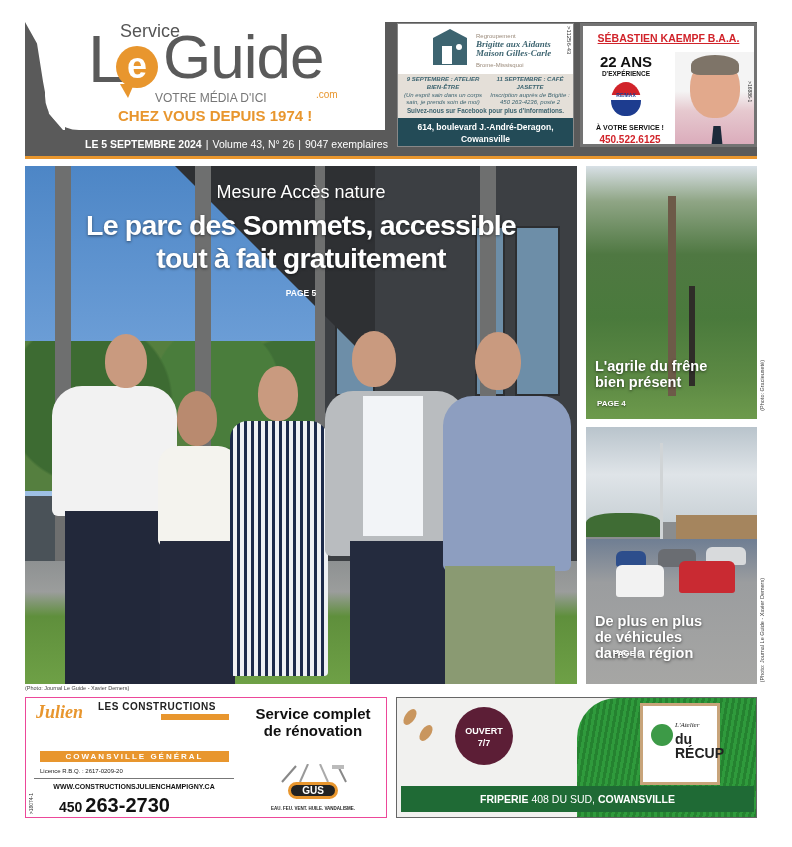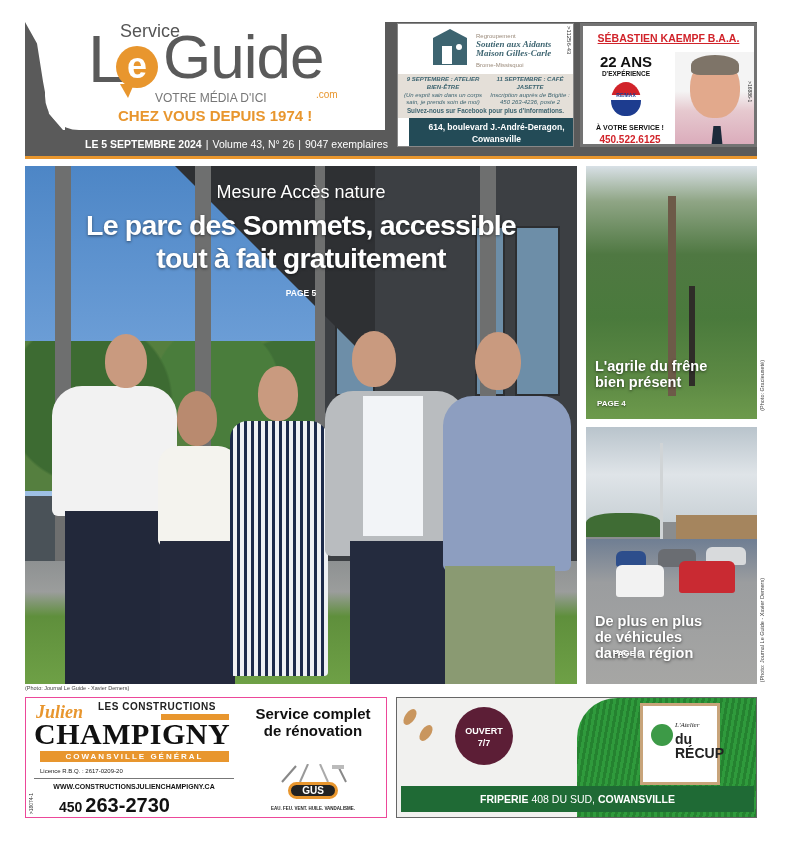--- a/index.html
+++ b/index.html
@@ -60,21 +60,21 @@
   .aid-org-region { position: absolute; left: 78px; top: 38px; font-size: 6px; color: #9a8a7a; }
   .aid-id { position: absolute; right: 1px; top: 2px; writing-mode: vertical-rl; font-size: 6px; color: #333; }
   .aid-events {
     position: absolute; left: 0; top: 50px; width: 100%; height: 44px; background: #e4dfd8;
   }
   .aid-ev { position: absolute; top: 2px; width: 84px; font-size: 6px; line-height: 1.3; text-align: center; color: #3d6470; font-style: italic; }
   .aid-ev b { color: #3d6470; display: block; font-style: italic; }
   .aid-ev1 { left: 3px; } .aid-ev2 { left: 90px; }
   .aid-facebook { position: absolute; left: 0; top: 83px; width: 100%; text-align: center; font-size: 6.3px; color: #3d6470; font-weight: bold; }
   .aid-footer {
-    position: absolute; left: 11px; top: 94px; width: 100%; height: 30px; background: #234b57; color: #fff;
+    position: absolute; left: 0; top: 94px; width: 100%; height: 30px; background: #234b57; color: #fff;
     text-align: center; font-size: 8.5px; line-height: 12px; padding-top: 3px; font-weight: bold;
   }
 
   
   .ad-kaempf {
     position: absolute; left: 580px; top: 23px; width: 177px; height: 124px;
     background: #fff; border: 3px solid #737373; overflow: hidden;
   }
   .kp-name { position: absolute; left: 0; top: 6px; width: 100%; text-align: center; font-size: 10.5px; font-weight: bold; color: #d1232a; text-decoration: underline; }
   .kp-years { position: absolute; left: 8px; top: 27px; width: 70px; text-align: center; font-size: 15px; font-weight: bold; color: #111; }
@@ -176,21 +176,21 @@
 <div class="issue-line">
   <span>LE 5 SEPTEMBRE 2024</span><span class="sep">|</span><span class="lite">Volume 43, N° 26</span><span class="sep">|</span><span class="lite">9047 exemplaires</span>
 </div>
 
 <div class="ad-aidants">
   <div class="aid-house"></div>
   <div class="aid-door"></div>
   <div class="aid-window"></div>
   <div class="aid-org-small">Regroupement</div>
   <div class="aid-org-title">
-    <div>Soutien aux Aidants</div>
+    <div>Brigitte aux Aidants</div>
     <div>Maison Gilles-Carle</div>
   </div>
   <div class="aid-org-region">Brome-Missisquoi</div>
   <div class="aid-id">&gt;11256-43</div>
   <div class="aid-events">
     <div class="aid-ev aid-ev1">
       <b>9 SEPTEMBRE : ATELIER BIEN-ÊTRE</b>
       <span>(Un esprit sain dans un corps sain, je prends soin de moi)</span>
     </div>
     <div class="aid-ev aid-ev2">
@@ -299,21 +299,20 @@
     <div>dans la région</div>
   </div>
   <div class="side-page" style="top:222px;padding-left:16px;">PAGE 6</div>
 </div>
 <div class="side-credit" style="left:759px;top:578px;">(Photo: Journal Le Guide - Xavier Demers)</div>
 
 <div class="ad-champigny">
   <div class="ch-julien">Julien</div>
   <div class="ch-les">LES CONSTRUCTIONS</div>
   <div class="ch-depuis"></div>
-  <div class="ch-name">CHAMPIGNY</div>
   <div class="ch-ent">COWANSVILLE GÉNÉRAL</div>
   <div class="ch-licence">Licence R.B.Q. : 2617-0209-20</div>
   <div class="ch-divider"></div>
   <div class="ch-url">WWW.CONSTRUCTIONSJULIENCHAMPIGNY.CA</div>
   <div class="ch-phone"><small>450</small><span>263-2730</span></div>
   <div class="ch-id">&gt;18074-1</div>
   <div class="ch-service">Service complet de rénovation</div>
   <svg class="ch-tools" viewBox="0 0 84 20">
     <line x1="10" y1="18" x2="24" y2="2" stroke="#888" stroke-width="2"></line>
     <line x1="28" y1="18" x2="36" y2="0" stroke="#999" stroke-width="2"></line>

